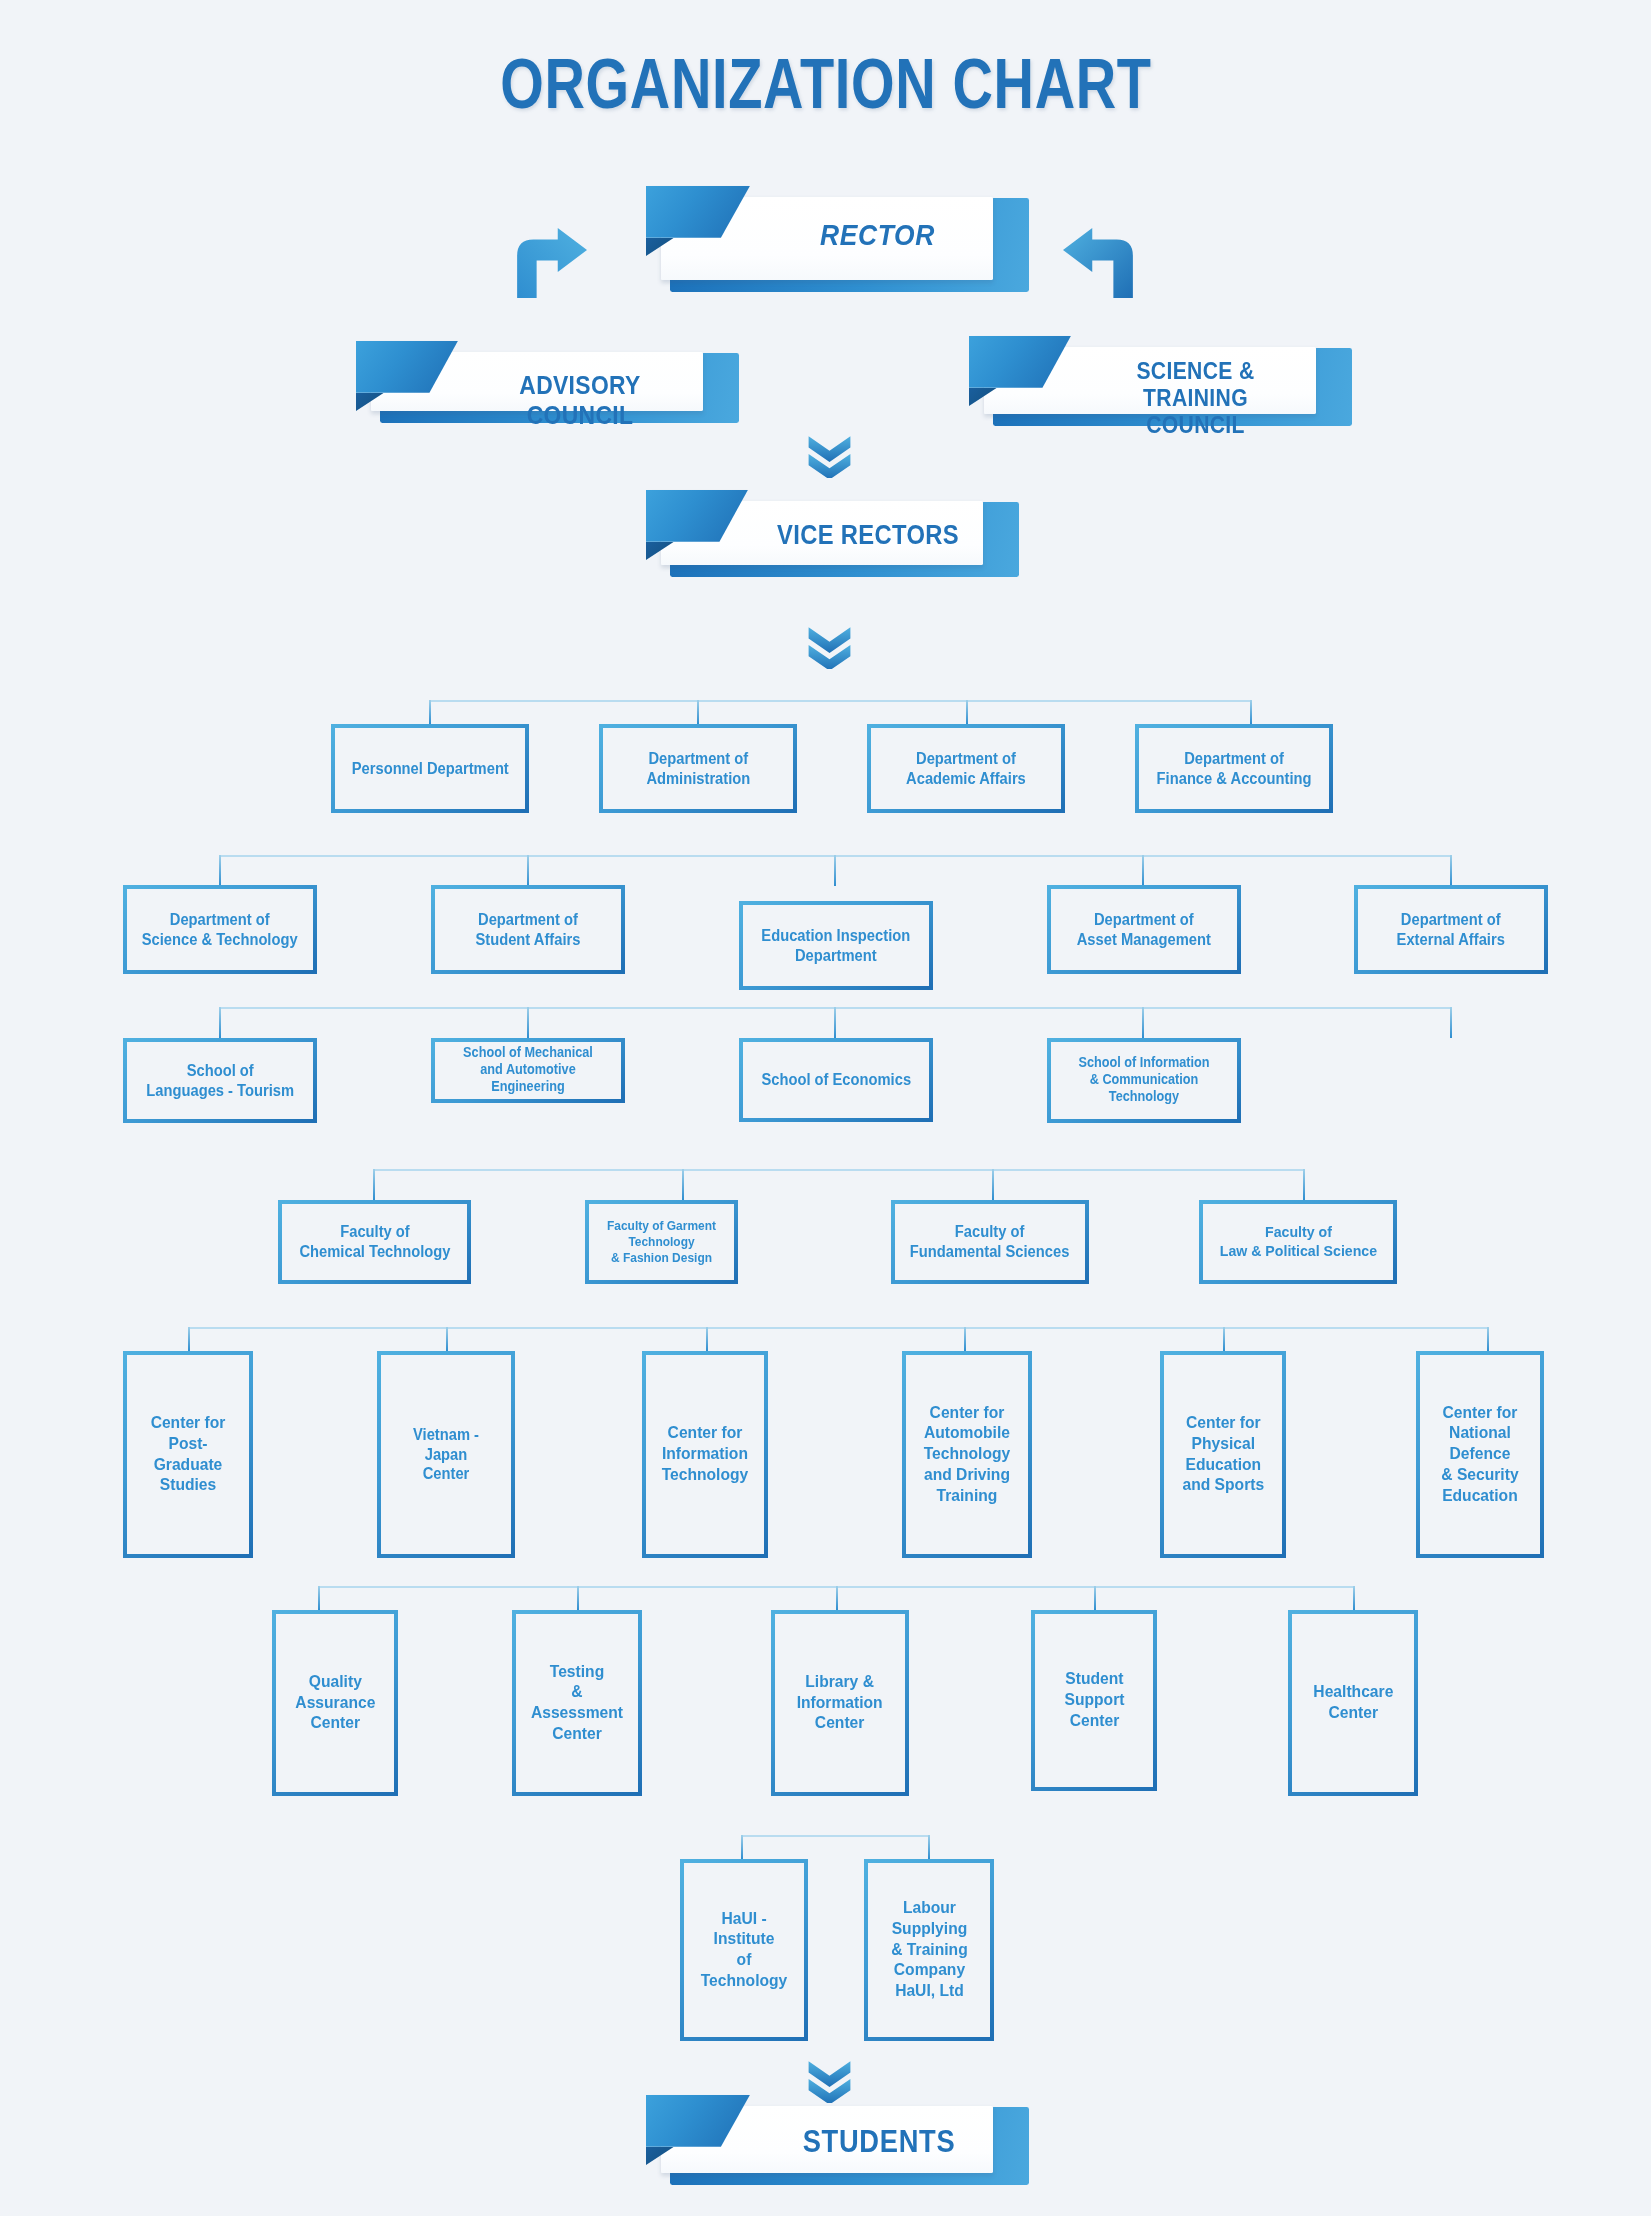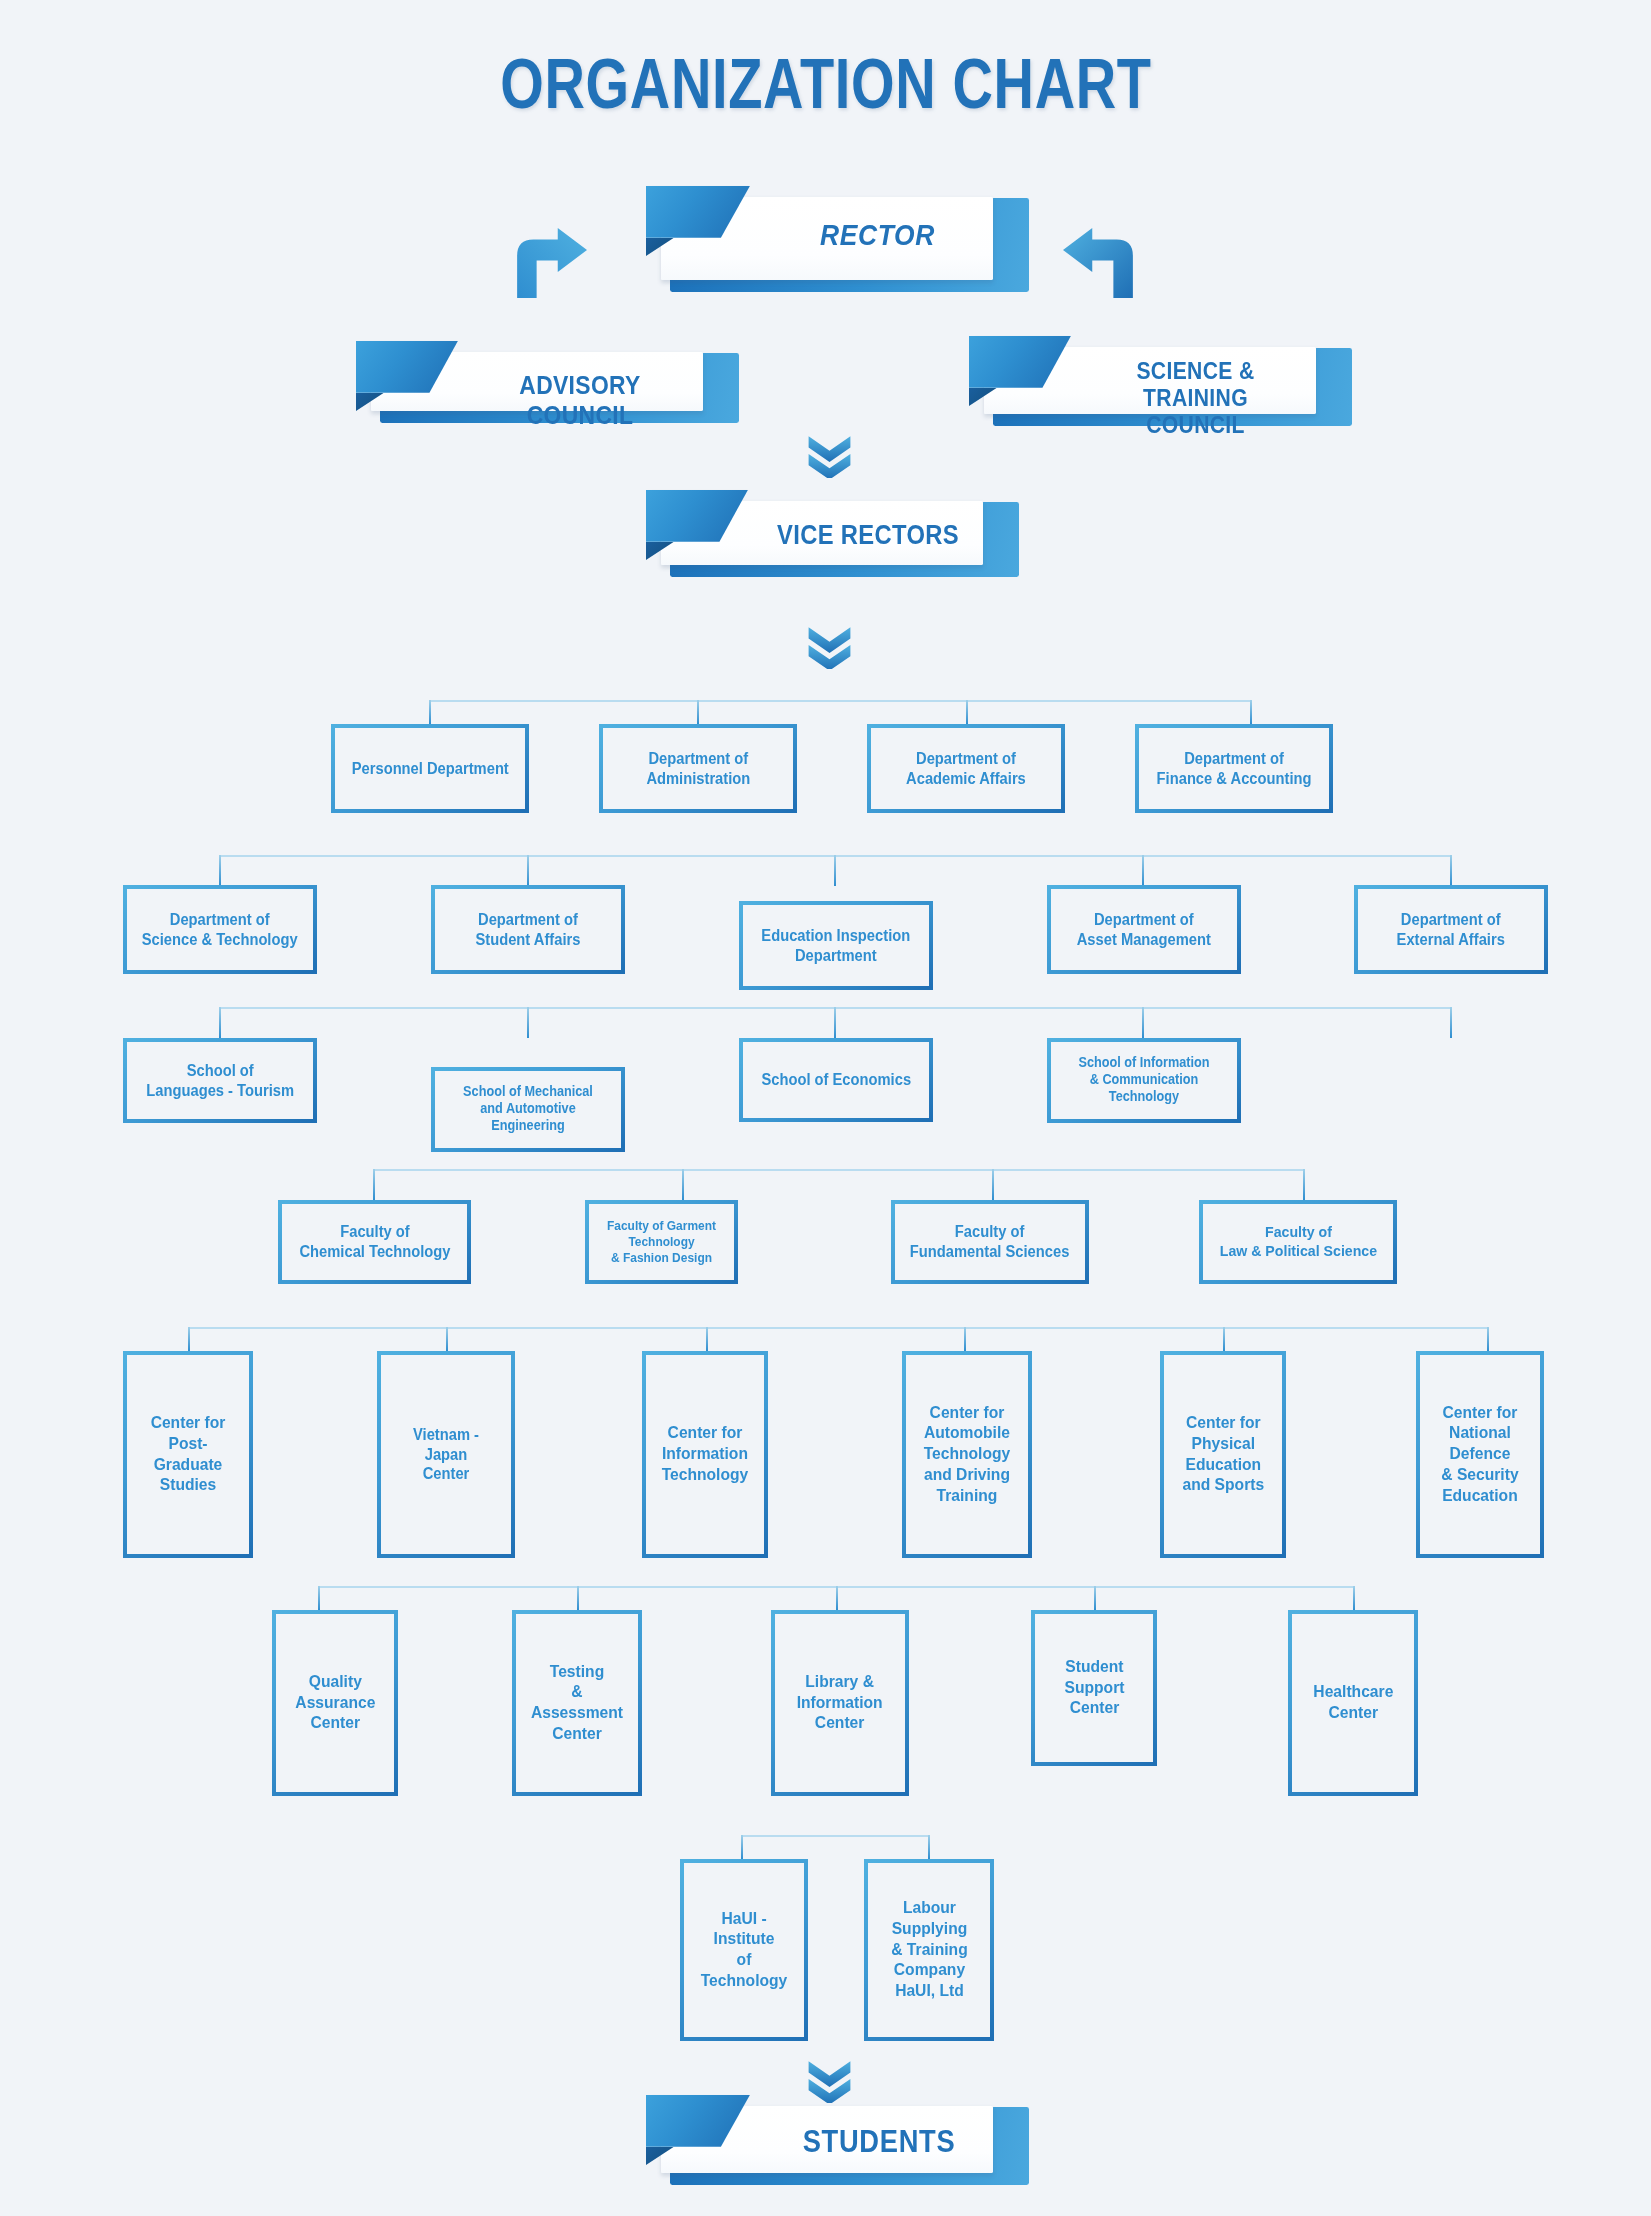--- a/index.html
+++ b/index.html
@@ -262,21 +262,21 @@
   <div class="vdrop" style="left:834px;top:1007px;height:31px;"></div>
   <div class="vdrop" style="left:1142px;top:1007px;height:31px;"></div>
   <div class="vdrop" style="left:1450px;top:1007px;height:31px;"></div>
 
   <div class="obox" style="left:123px;top:1038px;width:194px;height:85px;">
     <div class="txt" style="font-size:16px;">
         <div>School of</div>
         <div>Languages - Tourism</div>
       </div>
   </div>
-  <div class="obox" style="left:431px;top:1038px;width:194px;height:85px;margin-top:29px;">
+  <div class="obox" style="left:431px;top:1038px;width:194px;height:65px;">
     <div class="txt" style="font-size:13.8px;">
         <div>School of Mechanical</div>
         <div>and Automotive Engineering</div>
       </div>
   </div>
   <div class="obox" style="left:739px;top:1038px;width:194px;height:84px;">
     <div class="txt" style="font-size:16px;">School of Economics</div>
   </div>
   <div class="obox" style="left:1047px;top:1038px;width:194px;height:85px;">
     <div class="txt" style="font-size:13.8px;">
@@ -392,21 +392,21 @@
         <div>Center</div>
       </div>
   </div>
   <div class="obox" style="left:771px;top:1610px;width:138px;height:186px;">
     <div class="txt" style="font-size:17px;">
         <div>Library &amp;</div>
         <div>Information</div>
         <div>Center</div>
       </div>
   </div>
-  <div class="obox" style="left:1031px;top:1610px;width:126px;height:156px;">
+  <div class="obox" style="left:1031px;top:1610px;width:126px;height:181px;">
     <div class="txt" style="font-size:17px;">
         <div>Student</div>
         <div>Support</div>
         <div>Center</div>
       </div>
   </div>
   <div class="obox" style="left:1288px;top:1610px;width:130px;height:186px;">
     <div class="txt" style="font-size:17px;">
         <div>Healthcare</div>
         <div>Center</div>

